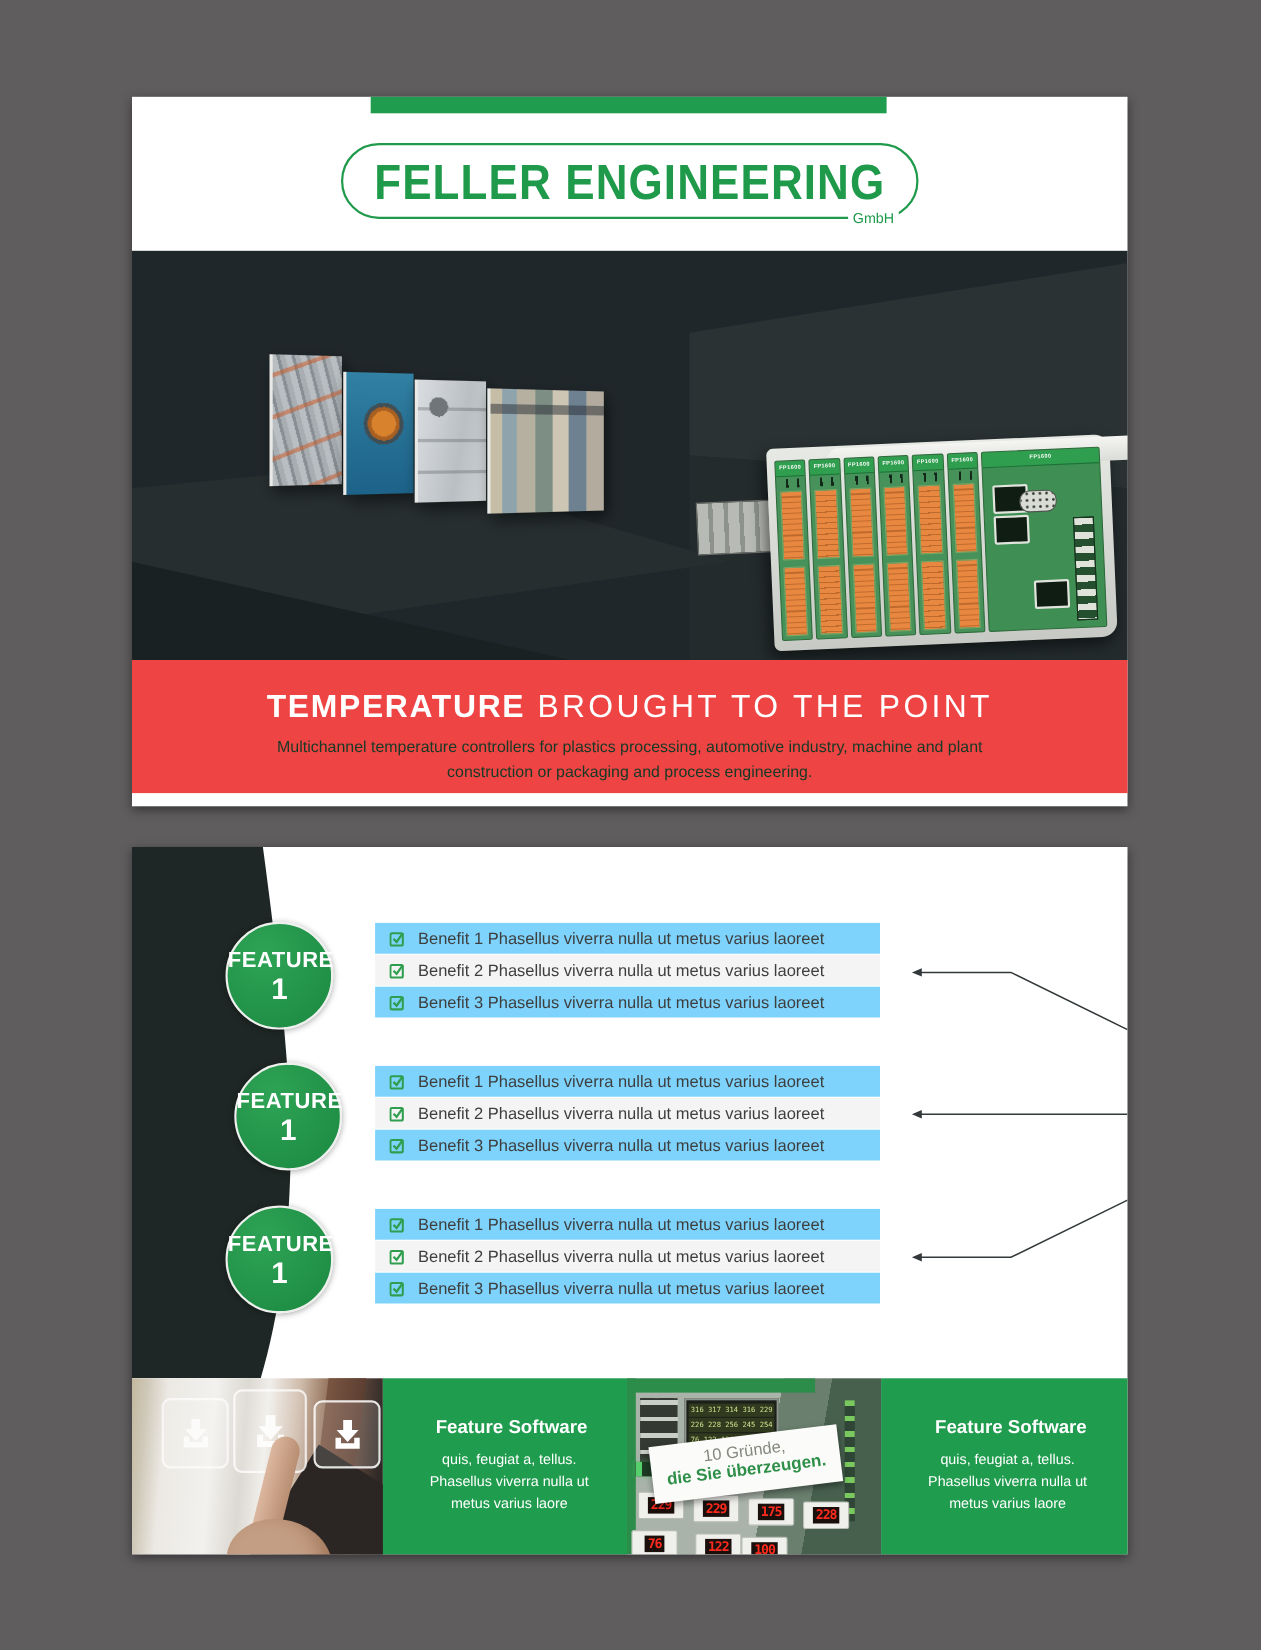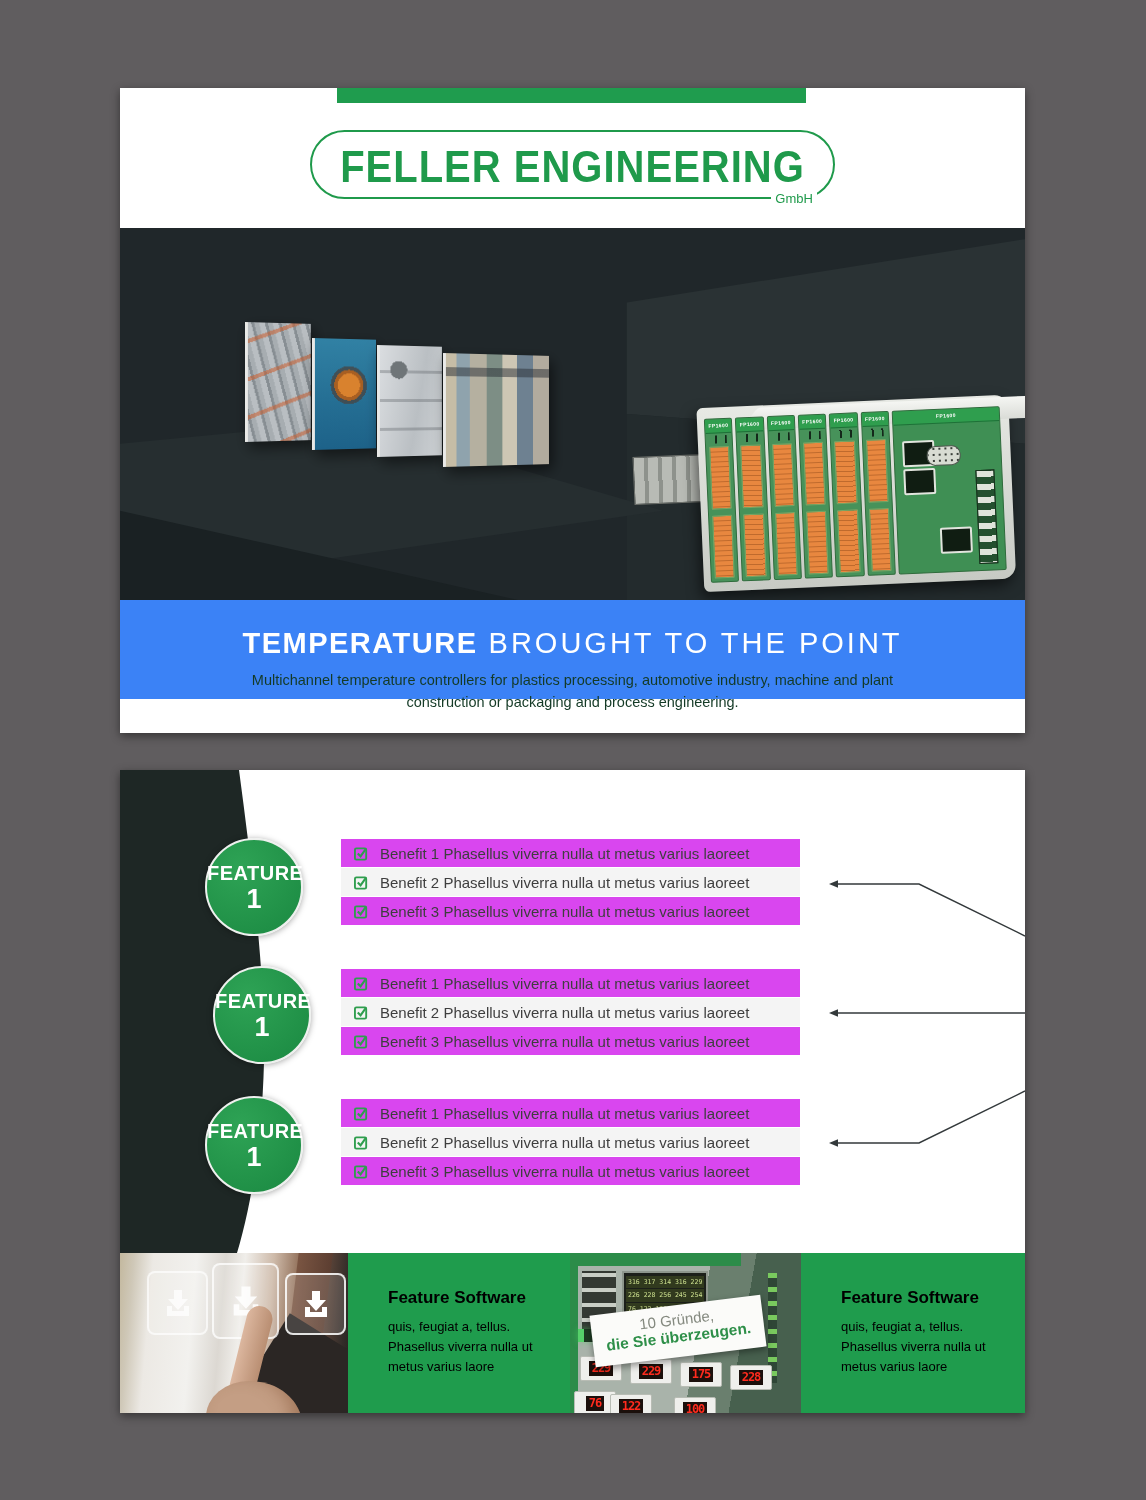--- a/index.html
+++ b/index.html
@@ -49,42 +49,42 @@
   .mod-leds{height:8px;margin:2px 5px 0 5px;background:repeating-linear-gradient(90deg,transparent 0 4px,#14281a 4px 6px,transparent 6px 10px);}
   .bank{flex:1;margin:3px 3px;border:1px solid #7ba565;border-radius:1px;
     background:repeating-linear-gradient(180deg,#e8873f 0 4px,#bf6a2d 4px 5px);}
   .mod-wide{flex:0 0 106px;background:#3f8f54;border:1px solid #2f6b3c;border-radius:2px;position:relative;overflow:hidden;}
   .rj45{position:absolute;width:28px;height:22px;background:#101d12;border:2px solid #e2e5de;border-radius:2px;}
   .dsub{position:absolute;width:32px;height:18px;background:#d8dcd3;border:1px solid #4d544d;border-radius:9px;
     background-image:radial-gradient(circle,#3a3f3a 1px,transparent 1.4px);background-size:6px 6px;background-position:3px 5px;}
   .term-col{position:absolute;width:17px;background:#24502f;border:1px solid #16301c;
     background-image:repeating-linear-gradient(180deg,#dfe3da 0 6px,#24502f 6px 13px);}
   
-  .banner{position:absolute;left:0;top:512px;width:905px;height:99px;background:#3b82f6;color:#fff;text-align:center;}
+  .banner{position:absolute;left:0;top:512px;width:905px;height:121px;background:#ef4444;color:#fff;text-align:center;}
   .banner h1{margin:27px 0 0 0;font-size:29px;letter-spacing:1.5px;font-weight:400;}
   .banner h1 .b{font-weight:800;}
   .banner h1 .l{font-weight:300;letter-spacing:3px;}
   .banner p{margin:10px auto 0 auto;max-width:690px;font-size:14.5px;line-height:1.5;color:#143a26;}
   
   #card2{top:770px;height:643px;}
   .wedge{position:absolute;left:0;top:0;width:160px;height:483px;}
   .feature-circle{position:absolute;width:94px;height:94px;border-radius:50%;border:2px solid #eef0ee;
     background:radial-gradient(circle at 35% 30%,#2ea355,#1f8f46 75%);color:#fff;text-align:center;box-shadow:0 1px 6px rgba(0,0,0,.35);}
   .feature-circle .fl{margin-top:22px;font-size:20px;font-weight:700;letter-spacing:.5px;}
   .feature-circle .fn{font-size:27px;font-weight:800;line-height:1.1;}
   #fc1{left:85px;top:68px;} #fc2{left:93px;top:196px;} #fc3{left:85px;top:326px;}
   .benefits{position:absolute;left:221px;width:459px;}
   #bg1{top:69px;} #bg2{top:199px;} #bg3{top:329px;}
-  .brow{display:flex;align-items:center;gap:11px;height:28px;margin-bottom:1px;padding-left:13px;background:#d946ef;font-size:15px;color:#3e3e3e;}
+  .brow{display:flex;align-items:center;gap:11px;height:28px;margin-bottom:1px;padding-left:13px;background:#7dd3fc;font-size:15px;color:#3e3e3e;}
   .brow.alt{background:#f4f4f4;}
   .cbx{flex:0 0 15px;height:15px;}
   .arrows{position:absolute;left:0;top:0;width:905px;height:643px;pointer-events:none;}
   
   .fstrip{position:absolute;left:0;top:483px;width:905px;height:160px;display:flex;}
-  .fgreen{background:#1f9c4d;color:#000000;box-sizing:border-box;padding:35px 28px 0 40px;}
+  .fgreen{background:#1f9c4d;color:#ffffff;box-sizing:border-box;padding:35px 28px 0 40px;text-align:center;}
   .fg1{width:222px;} .fg2{width:224px;}
   .fgreen h3{margin:0;font-size:17px;font-weight:800;}
   .fgreen p{margin:9px 0 0 0;font-size:13px;line-height:1.55;max-width:150px;}
   
   .fp1{position:relative;width:228px;overflow:hidden;
     background:linear-gradient(95deg,#c3b89e 0%,#cfc8b8 6%,#ece9e4 14%,#f2f1ee 32%,#dcd8d2 44%,#f0eeea 52%,#cdb9a8 64%,#8a6750 76%,#5e463a 86%,#332c29 95%,#23201e 100%);}
   .tie{position:absolute;right:26px;top:-12px;width:34px;height:200px;background:linear-gradient(90deg,#7a5542,#5c3e31);transform:rotate(7deg);}
   .jacket{position:absolute;right:-46px;bottom:-60px;width:150px;height:130px;background:#2b2624;transform:rotate(32deg);}
   .dl-tile{position:absolute;border:2px solid rgba(255,255,255,.85);border-radius:8px;background:rgba(255,255,255,.14);display:flex;align-items:center;justify-content:center;}
   #dl1{left:27px;top:18px;width:57px;height:60px;opacity:.8;}
@@ -350,21 +350,21 @@
           </div>
         <div class="ledbox" style="left:110px;top:109px;">
             <span class="led">175</span>
           </div>
         <div class="ledbox" style="left:160px;top:112px;">
             <span class="led">228</span>
           </div>
         <div class="ledbox" style="left:4px;top:138px;">
             <span class="led">76</span>
           </div>
-        <div class="ledbox" style="left:40px;top:141px;">
+        <div class="ledbox" style="left:62px;top:141px;">
             <span class="led">122</span>
           </div>
         <div class="ledbox" style="left:104px;top:144px;">
             <span class="led">100</span>
           </div>
         <div class="sticker">
           <div class="s1">10 Gründe,</div>
           <div class="s2">die Sie überzeugen.</div>
         </div>
       </div>

